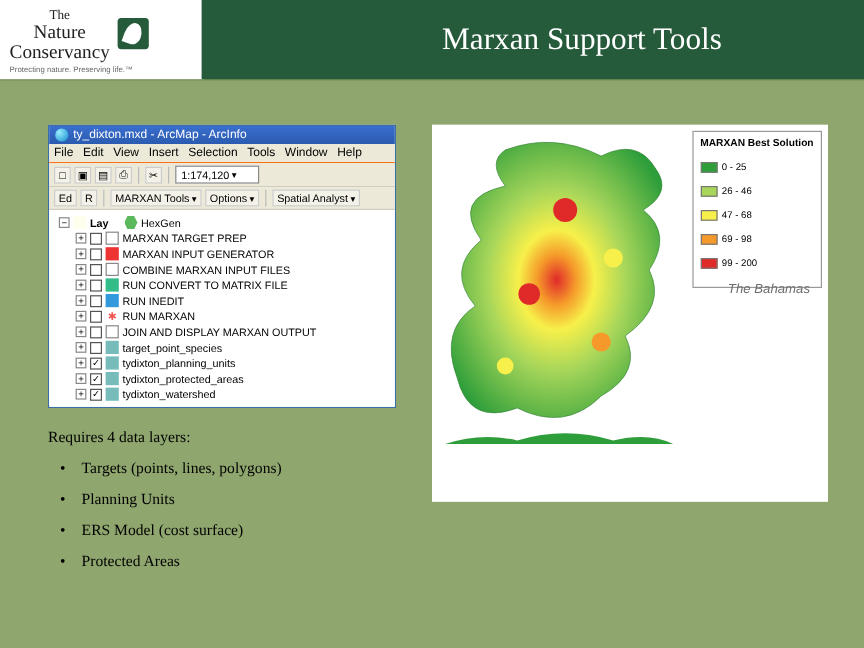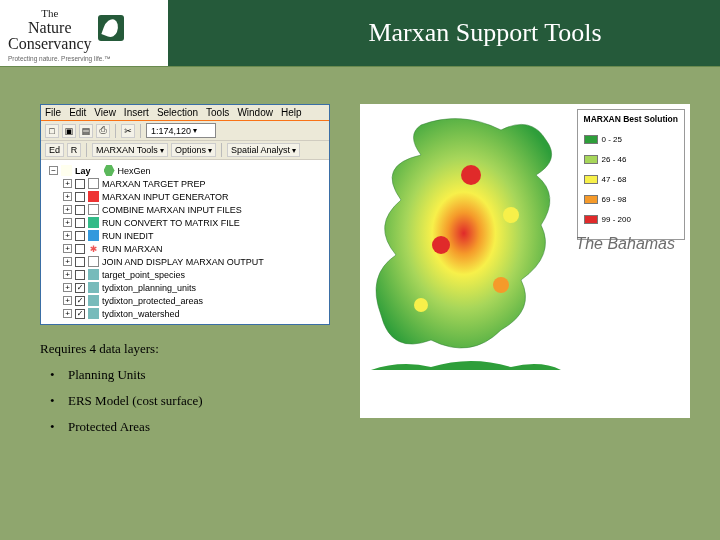--- a/index.html
+++ b/index.html
@@ -49,21 +49,21 @@
   .reqs li { margin: 10px 0; position: relative; padding-left: 22px; }
   .reqs li::before { content: "•"; position: absolute; left: 4px; top: 0; }
 
   
   .mapbox { background: #ffffff; border: 1px solid #fff; height: 314px; position: relative; overflow: hidden; }
   .legend { position: absolute; top: 4px; right: 4px; background: #fff; border: 1px solid #999; padding: 4px 6px; font-family: Arial, sans-serif; font-size: 8px; }
   .legend .lg-title { font-weight: bold; font-size: 8.5px; margin-bottom: 3px; }
   .legend .lg-row { display: flex; gap: 4px; margin: 11px 0; }
   .swatch { width: 14px; height: 9px; border: 1px solid #777; }
   .island { position: absolute; }
-  .maplabel { position: absolute; font-family: Arial, sans-serif; font-style: italic; font-size: 16px; color: #6d6d6d; }
+  .maplabel { position: absolute; font-family: Arial, sans-serif; font-style: italic; font-size: 11px; color: #6d6d6d; }
 </style>
 </head>
 <body>
 
 <div class="header">
   <div class="logo-area">
     <div class="logo-top">
       <div class="logo-text">
         <span class="small">The</span><br>
         <span>Nature</span><br>
@@ -74,20 +74,24 @@
     <div class="logo-tagline">Protecting nature. Preserving life.™</div>
   </div>
   <div class="title-area">Marxan Support Tools</div>
 </div>
 <div class="divline"></div>
 
 <div class="content">
   <div class="left">
 
     <div class="arcmap">
+      <div class="titlebar">
+        <span class="globe"></span>
+        <span>ty_dixton.mxd - ArcMap - ArcInfo</span>
+      </div>
       <div class="menubar">
         <span>File</span>
         <span>Edit</span>
         <span>View</span>
         <span>Insert</span>
         <span>Selection</span>
         <span>Tools</span>
         <span>Window</span>
         <span>Help</span>
       </div>
@@ -188,20 +192,21 @@
               <span class="lyricon" style="background: rgb(119, 187, 187);"></span>
               <span>tydixton_watershed</span>
             </div>
           </div>
       </div>
     </div>
 
     <div class="reqs">
       <div class="heading">Requires 4 data layers:</div>
       <ul>
+        <li>Targets (points, lines, polygons)</li>
         <li>Planning Units</li>
         <li>ERS Model (cost surface)</li>
         <li>Protected Areas</li>
       </ul>
     </div>
 
   </div>
 
   <div class="right">
     <div class="mapbox">

